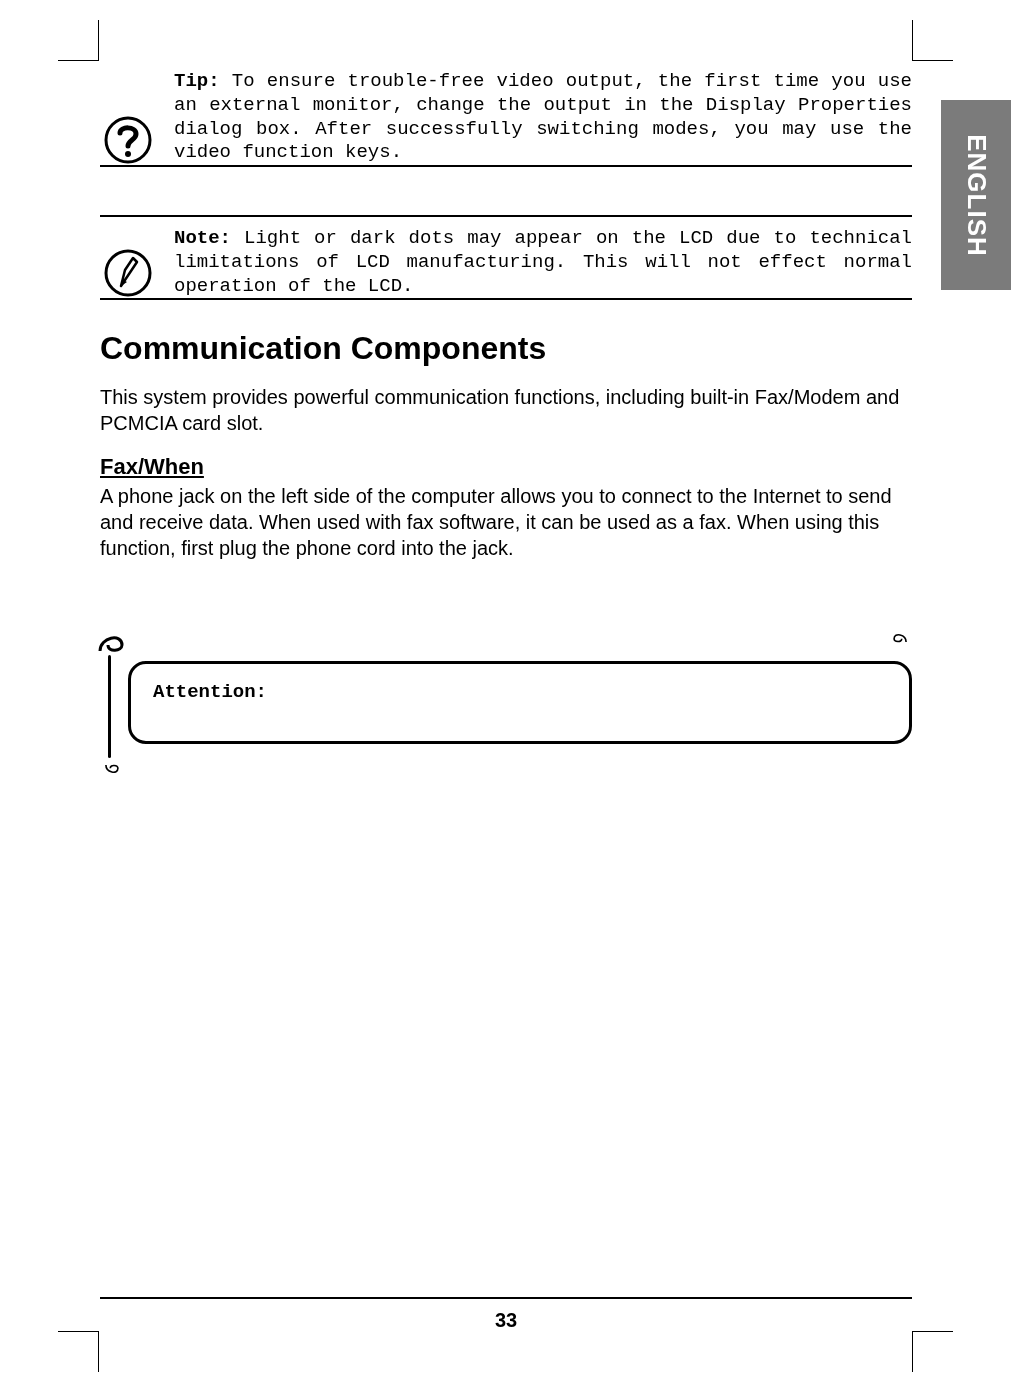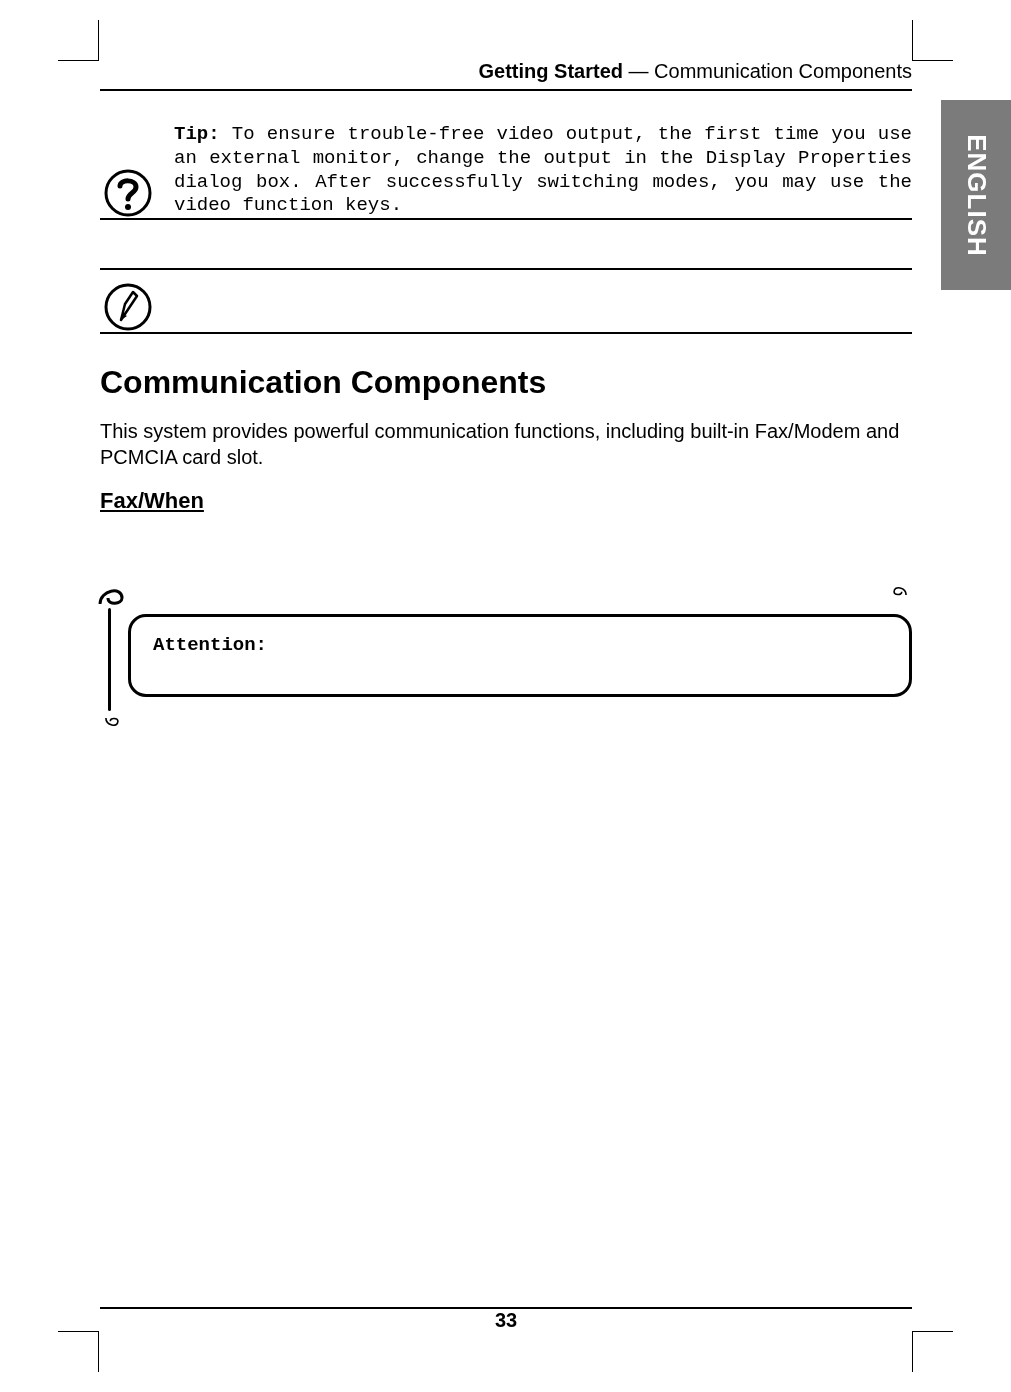--- a/index.html
+++ b/index.html
@@ -152,42 +152,39 @@
     border-radius: 2px;
   }
 
   .footer {
     position: absolute;
     bottom: 60px;
     left: 100px;
     width: 812px;
     border-top: 2.5px solid #000;
     text-align: center;
-    padding-top: 0;
+    padding-top: 10px;
     font-size: 20px;
     font-weight: bold;
   }
 </style>
 </head>
 <body>
 
 <div class="crop-tl"></div>
 <div class="crop-tr"></div>
 <div class="crop-bl"></div>
 <div class="crop-br"></div>
 
 <div class="side-tab">
   <span>ENGLISH</span>
 </div>
 
 <div class="page">
 
-  <div class="header-line">
-    <span class="bold">Getting Started</span><span> — </span><span>Communication Components</span>
-  </div>
 
   <div class="callout no-top">
     <div class="icon">
       <svg width="50" height="50" viewBox="0 0 50 50">
         <circle cx="25" cy="25" r="22" fill="none" stroke="#000" stroke-width="3"></circle>
         <path d="M17 18 C17 11 33 11 33 19 C33 25 25 25 25 31" fill="none" stroke="#000" stroke-width="5" stroke-linecap="round"></path>
         <circle cx="25" cy="39" r="3" fill="#000"></circle>
       </svg>
     </div>
     <div class="body">
@@ -198,27 +195,31 @@
   <div style="height:48px"></div>
 
   <div class="callout">
     <div class="icon">
       <svg width="50" height="50" viewBox="0 0 50 50">
         <circle cx="25" cy="25" r="22" fill="none" stroke="#000" stroke-width="3"></circle>
         <path d="M18 38 L22 22 L30 10 L34 14 L26 26 Z" fill="none" stroke="#000" stroke-width="2.5" stroke-linejoin="round"></path>
         <path d="M18 38 L20 32 L24 34 Z" fill="#000"></path>
       </svg>
     </div>
+    <div class="body">
+      <span class="label">Note:</span><span> Light or dark dots may appear on the LCD due to technical limitations of LCD manufacturing. This will not effect normal operation of the LCD.</span>
+    </div>
   </div>
 
   <h2 class="section">Communication Components</h2>
 
   <p class="body">This system provides powerful communication functions, including built-in Fax/Modem and PCMCIA card slot.</p>
 
   <h3 class="sub">Fax/When</h3>
+  <p class="body">A phone jack on the left side of the computer allows you to connect to the Internet to send and receive data. When used with fax software, it can be used as a fax. When using this function, first plug the phone cord into the jack.</p>
 
   <div class="attention-wrap">
     <svg class="spiral" viewBox="0 0 30 22" preserveAspectRatio="none" width="30" height="22" style="left:-2px; top:-14px; height:22px; width:30px;">
       <path d="M2 20 C2 6 24 2 24 14 C24 20 10 22 10 14" fill="none" stroke="#000" stroke-width="3"></path>
     </svg>
     <svg class="spiral-right" viewBox="0 0 30 22" width="30" height="22" style="right:-2px; top:-14px;">
       <path d="M28 20 C28 6 6 2 6 14 C6 20 20 22 20 14" fill="none" stroke="#000" stroke-width="3"></path>
     </svg>
     <div class="attention-rail"></div>
     <svg class="tail" viewBox="0 0 30 22" width="30" height="22" style="left:-2px; bottom:-12px;">

